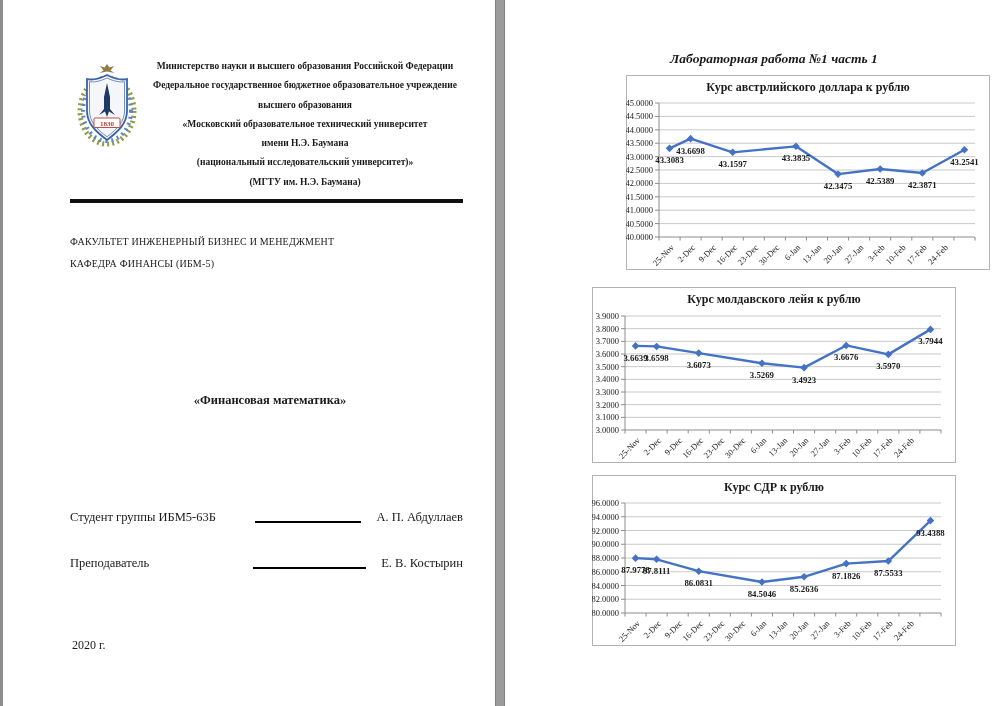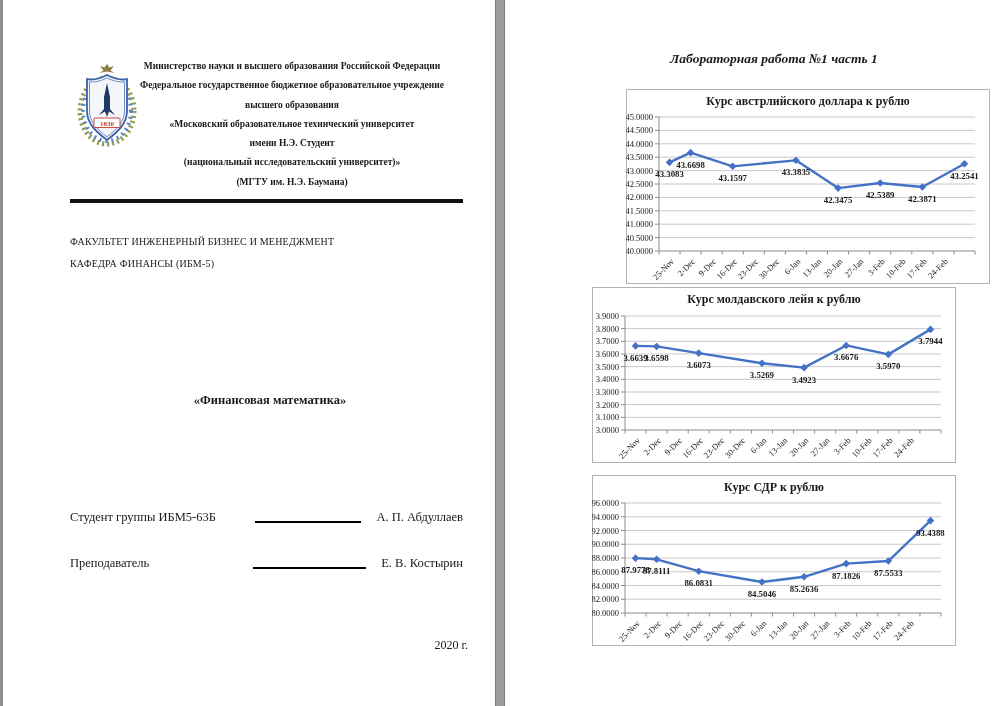--- a/index.html
+++ b/index.html
@@ -11,38 +11,38 @@
   .abs{position:absolute;}
   .edge-top{left:0;top:0;width:1000px;height:3px;background:#8d8d8d;}
   .edge-left{left:0;top:0;width:3px;height:706px;background:#8d8d8d;}
   .divider{left:495px;top:0;width:10px;height:706px;background:#9b9b9b;
            border-left:1px solid #7e7e7e;border-right:1px solid #7e7e7e;box-sizing:border-box;}
   .page{top:0;height:706px;background:#ffffff;}
   .page-left{left:3px;width:492px;}
   .page-right{left:505px;width:495px;}
 
   
-  .hdr-block{left:121px;top:57px;width:336px;text-align:center;
+  .hdr-block{left:134px;top:57px;width:336px;text-align:center;
              font-weight:bold;font-size:9.5px;line-height:19.3px;}
   .rule{left:67px;top:199px;width:393px;height:3.5px;background:#101010;}
   .fac-line{left:67px;font-size:10px;letter-spacing:.2px;}
   .doc-title{left:69px;width:396px;text-align:center;font-weight:bold;}
   .t-main{top:334px;font-size:17.5px;}
   .t-sub1{top:367px;font-size:12.5px;}
   .t-sub2{top:393px;font-size:12.5px;}
   .sig-label{left:67px;font-size:12.5px;}
   .sig-line{height:1.6px;background:#000;}
   .sig-name{left:340px;width:120px;text-align:right;font-size:12.5px;}
-  .year{left:69px;width:396px;text-align:right;font-size:12px;top:638px;}
+  .year{left:69px;width:396px;text-align:left;font-size:12px;top:638px;}
 
   
   .rp-title{left:87px;top:51px;width:364px;text-align:center;
             font-weight:bold;font-style:italic;font-size:13.5px;}
   .chart-box{left:87px;width:364px;}
-  .c0{top:89px;height:195px;padding-left:34px;}
+  .c0{top:75px;height:195px;padding-left:34px;}
   .c1{top:287px;height:176px;}
   .c2{top:475px;height:171px;text-decoration:underline;}
 </style>
 </head>
 <body>
 
 <div class="abs edge-top"></div>
 <div class="abs edge-left"></div>
 <div class="abs divider"></div>
 
@@ -62,21 +62,21 @@
 
     <rect x="18" y="55" width="26" height="9.5" rx="1" fill="#ffffff" stroke="#c0392b" stroke-width="0.9"></rect>
     <text x="31" y="62.5" font-size="7" font-weight="bold" text-anchor="middle" fill="#c0392b" font-family="Liberation Serif, serif">1830</text>
   </svg>
 
   <div class="abs hdr-block">
     <div>Министерство науки и высшего образования Российской Федерации</div>
     <div>Федеральное государственное бюджетное образовательное учреждение</div>
     <div>высшего образования</div>
     <div>«Московский образовательное технический университет</div>
-    <div>имени Н.Э. Студент</div>
+    <div>имени Н.Э. Баумана</div>
     <div>(национальный исследовательский университет)»</div>
     <div>(МГТУ им. Н.Э. Баумана)</div>
   </div>
 
   <div class="abs rule"></div>
 
   <div class="abs fac-line" style="top:236px;">ФАКУЛЬТЕТ ИНЖЕНЕРНЫЙ БИЗНЕС И МЕНЕДЖМЕНТ</div>
   <div class="abs fac-line" style="top:258px;">КАФЕДРА ФИНАНСЫ (ИБМ-5)</div>
 
   <div class="abs doc-title t-sub2">«Финансовая математика»</div>

